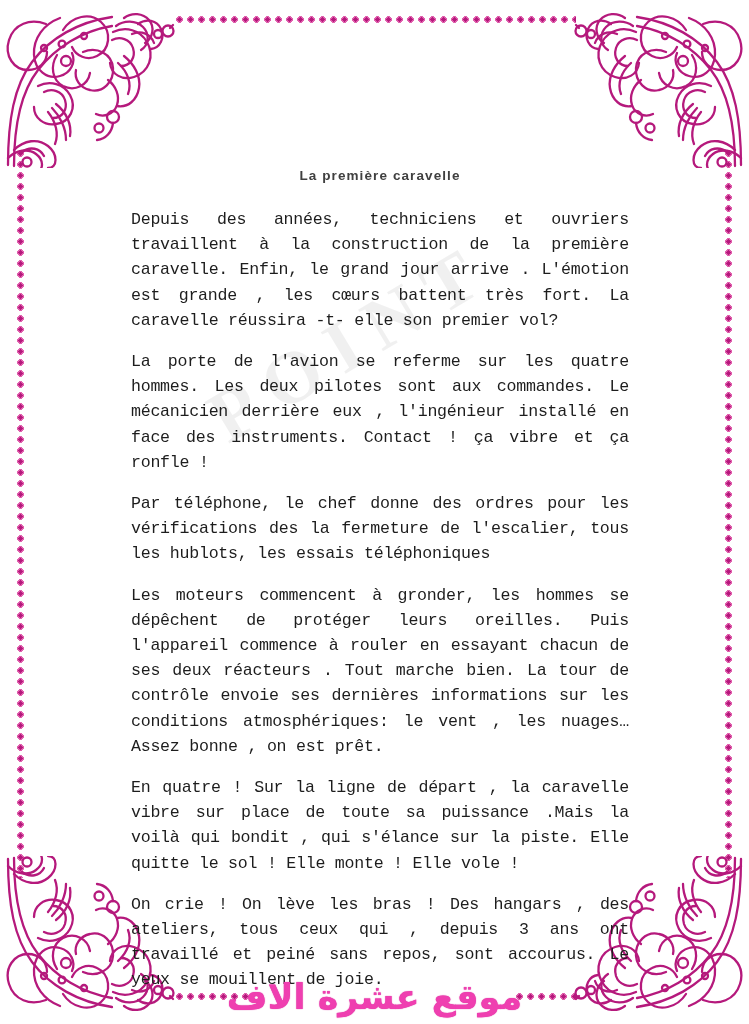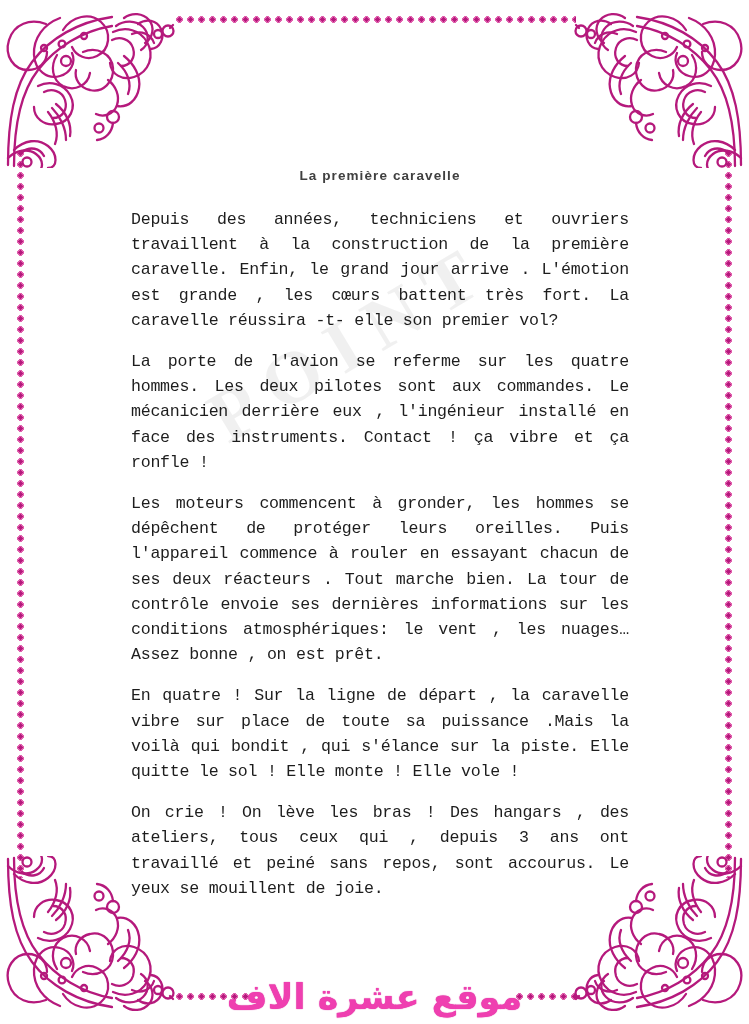--- a/index.html
+++ b/index.html
@@ -308,20 +308,21 @@
       </g>
     </svg>
   </div>
 
   <div class="watermark">POINT</div>
 
   <div class="content">
     <h1 class="doc-title">La première caravelle</h1>
     <p class="para">Depuis des années, techniciens et ouvriers travaillent à la construction de la première caravelle. Enfin, le grand jour arrive . L'émotion est grande , les cœurs battent très fort. La caravelle réussira -t- elle  son premier vol?</p>
     <p class="para">La porte de l'avion se referme sur les quatre hommes. Les deux pilotes sont aux commandes. Le mécanicien derrière eux , l'ingénieur installé en face des instruments. Contact ! ça vibre et ça ronfle !</p>
+    <p class="para">Par téléphone, le chef donne des ordres pour les vérifications des la fermeture de l'escalier, tous les hublots, les essais téléphoniques</p>
     <p class="para">Les moteurs commencent à gronder, les hommes se dépêchent de protéger leurs oreilles. Puis l'appareil commence à rouler en essayant chacun de ses deux réacteurs . Tout marche bien. La tour de contrôle envoie ses dernières informations sur les conditions atmosphériques: le vent , les nuages…Assez bonne , on est prêt.</p>
     <p class="para">En quatre ! Sur la ligne de départ , la caravelle vibre sur place de toute sa puissance .Mais la voilà qui bondit , qui s'élance sur la piste. Elle quitte le sol ! Elle monte ! Elle vole !</p>
     <p class="para">On crie ! On lève les bras ! Des hangars , des ateliers, tous ceux qui , depuis 3 ans ont travaillé et peiné sans repos, sont accourus. Le yeux se mouillent de joie.</p>
   </div>
 
   <div class="footer-brand">
     <span>موقع عشرة الاف</span>
   </div>
 
 </div>

